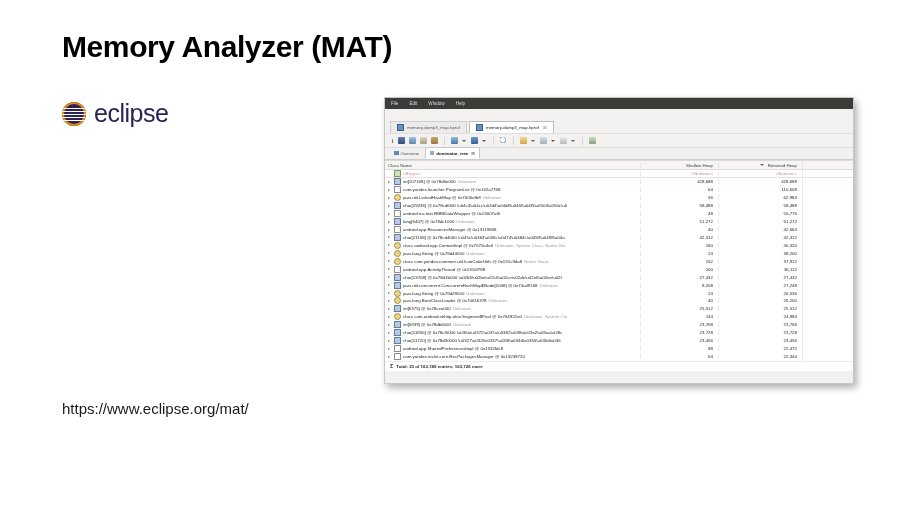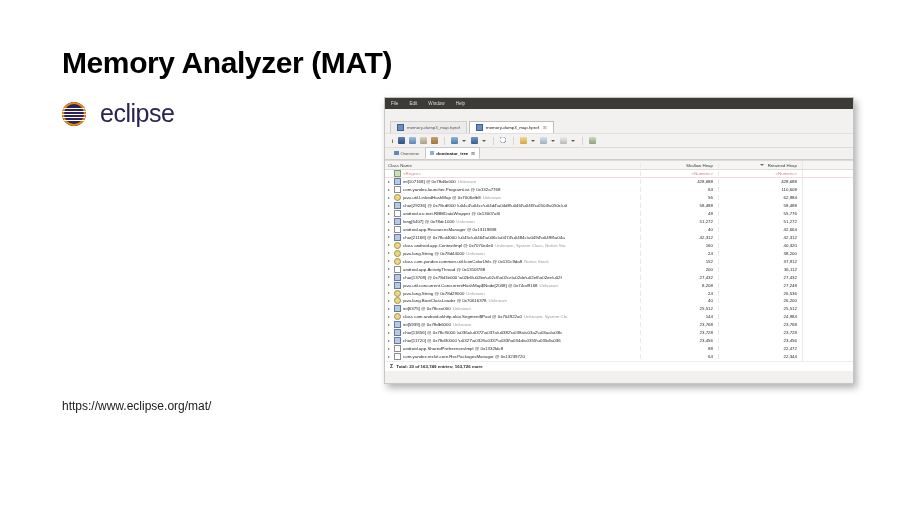--- a/index.html
+++ b/index.html
@@ -18,31 +18,30 @@
   
   #slide-title {
     position: absolute;
     left: 62px;
     top: 30px;
     font-size: 30px;
     font-weight: bold;
     color: #000000;
     letter-spacing: -0.4px;
     white-space: nowrap;
-    margin-top: 16px;
   }
 
   
   #eclipse-logo {
     position: absolute;
     left: 62px;
     top: 101px;
     display: flex;
     align-items: center;
-    gap: 14px;
+    gap: 8px;
   }
   #eclipse-mark {
     width: 24px;
     height: 24px;
     border-radius: 50%;
     background: #2c2255;
     position: relative;
     overflow: hidden;
     flex: 0 0 auto;
   }
@@ -338,21 +337,21 @@
     border-top: 1px solid #efedeb;
   }
   .sigma-icon { font-size: 5.5px; color: #444; }
 
   
   #caption {
     position: absolute;
     left: 62px;
     top: 398px;
     width: 660px;
-    font-size: 12px;
+    font-size: 15px;
     color: #1a1a1a;
     line-height: 1.42;
   }
   #caption .line { white-space: pre-wrap; }
 </style>
 </head>
 <body>
 
 <div id="slide-title">Memory Analyzer (MAT)</div>
 

